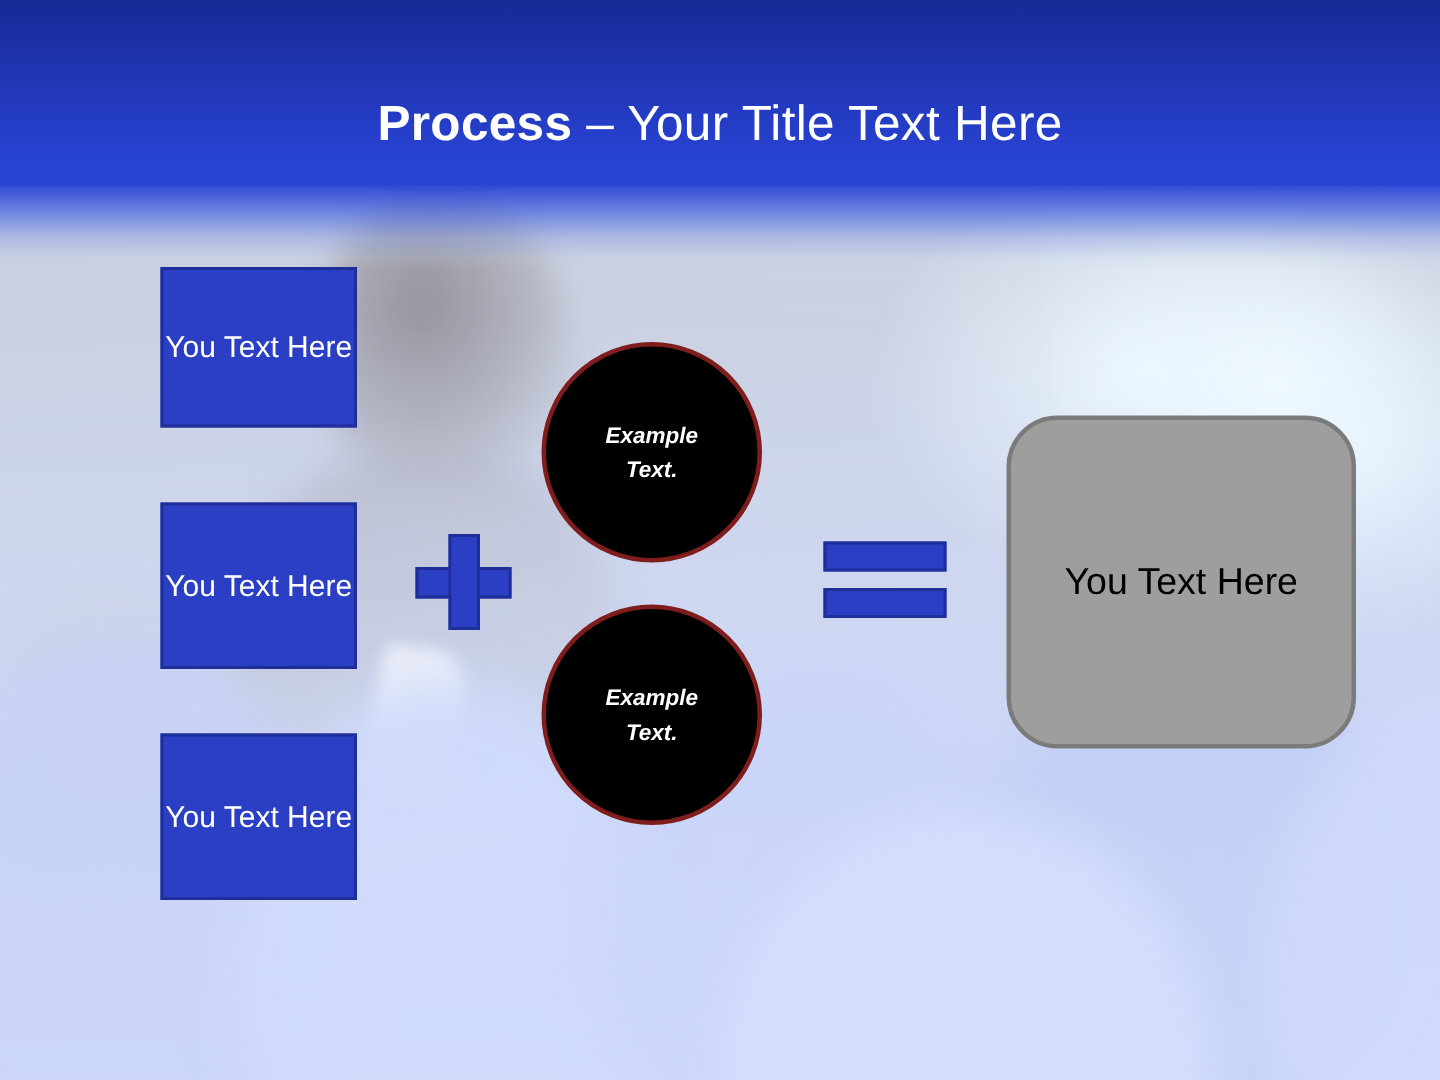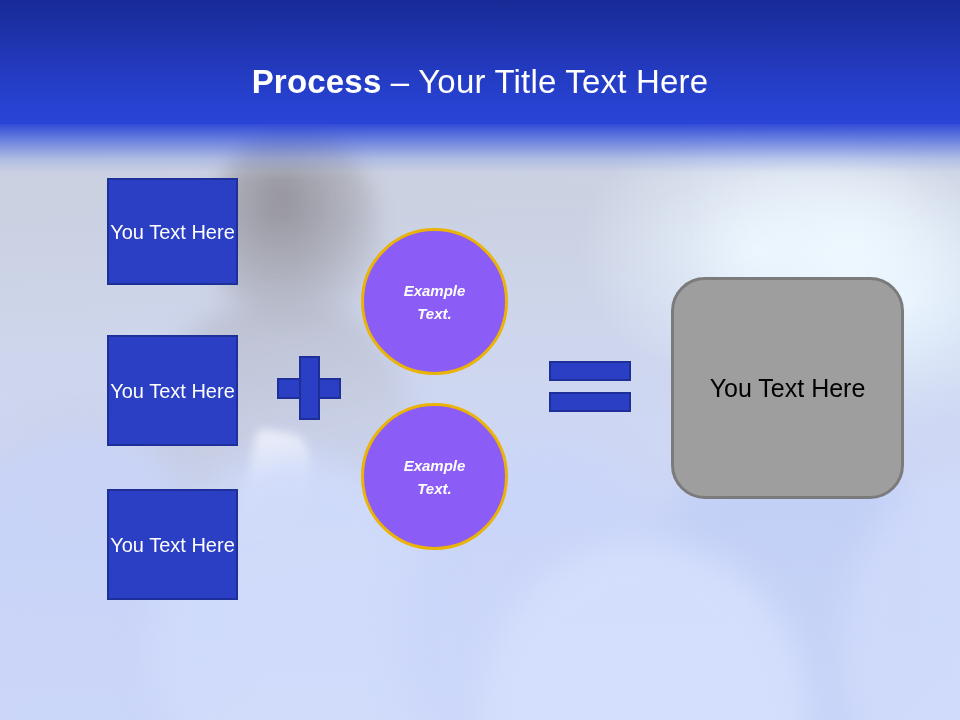--- a/index.html
+++ b/index.html
@@ -171,22 +171,22 @@
   }
   .equals .bar.top { top: 0; }
   .equals .bar.bot { top: 31px; }
 
   
   .circle {
     position: absolute;
     left: 361px;
     width: 147px; height: 147px;
     border-radius: 50%;
-    background: #8b5cf6;
-    border: 3px solid #eab308;
+    background: #000000;
+    border: 3px solid #7f1d1d;
     box-sizing: border-box;
     display: flex;
     flex-direction: column;
     align-items: center;
     justify-content: center;
     color: #ffffff;
     font-size: 15px;
     line-height: 23px;
     font-weight: 700;
     font-style: italic;

